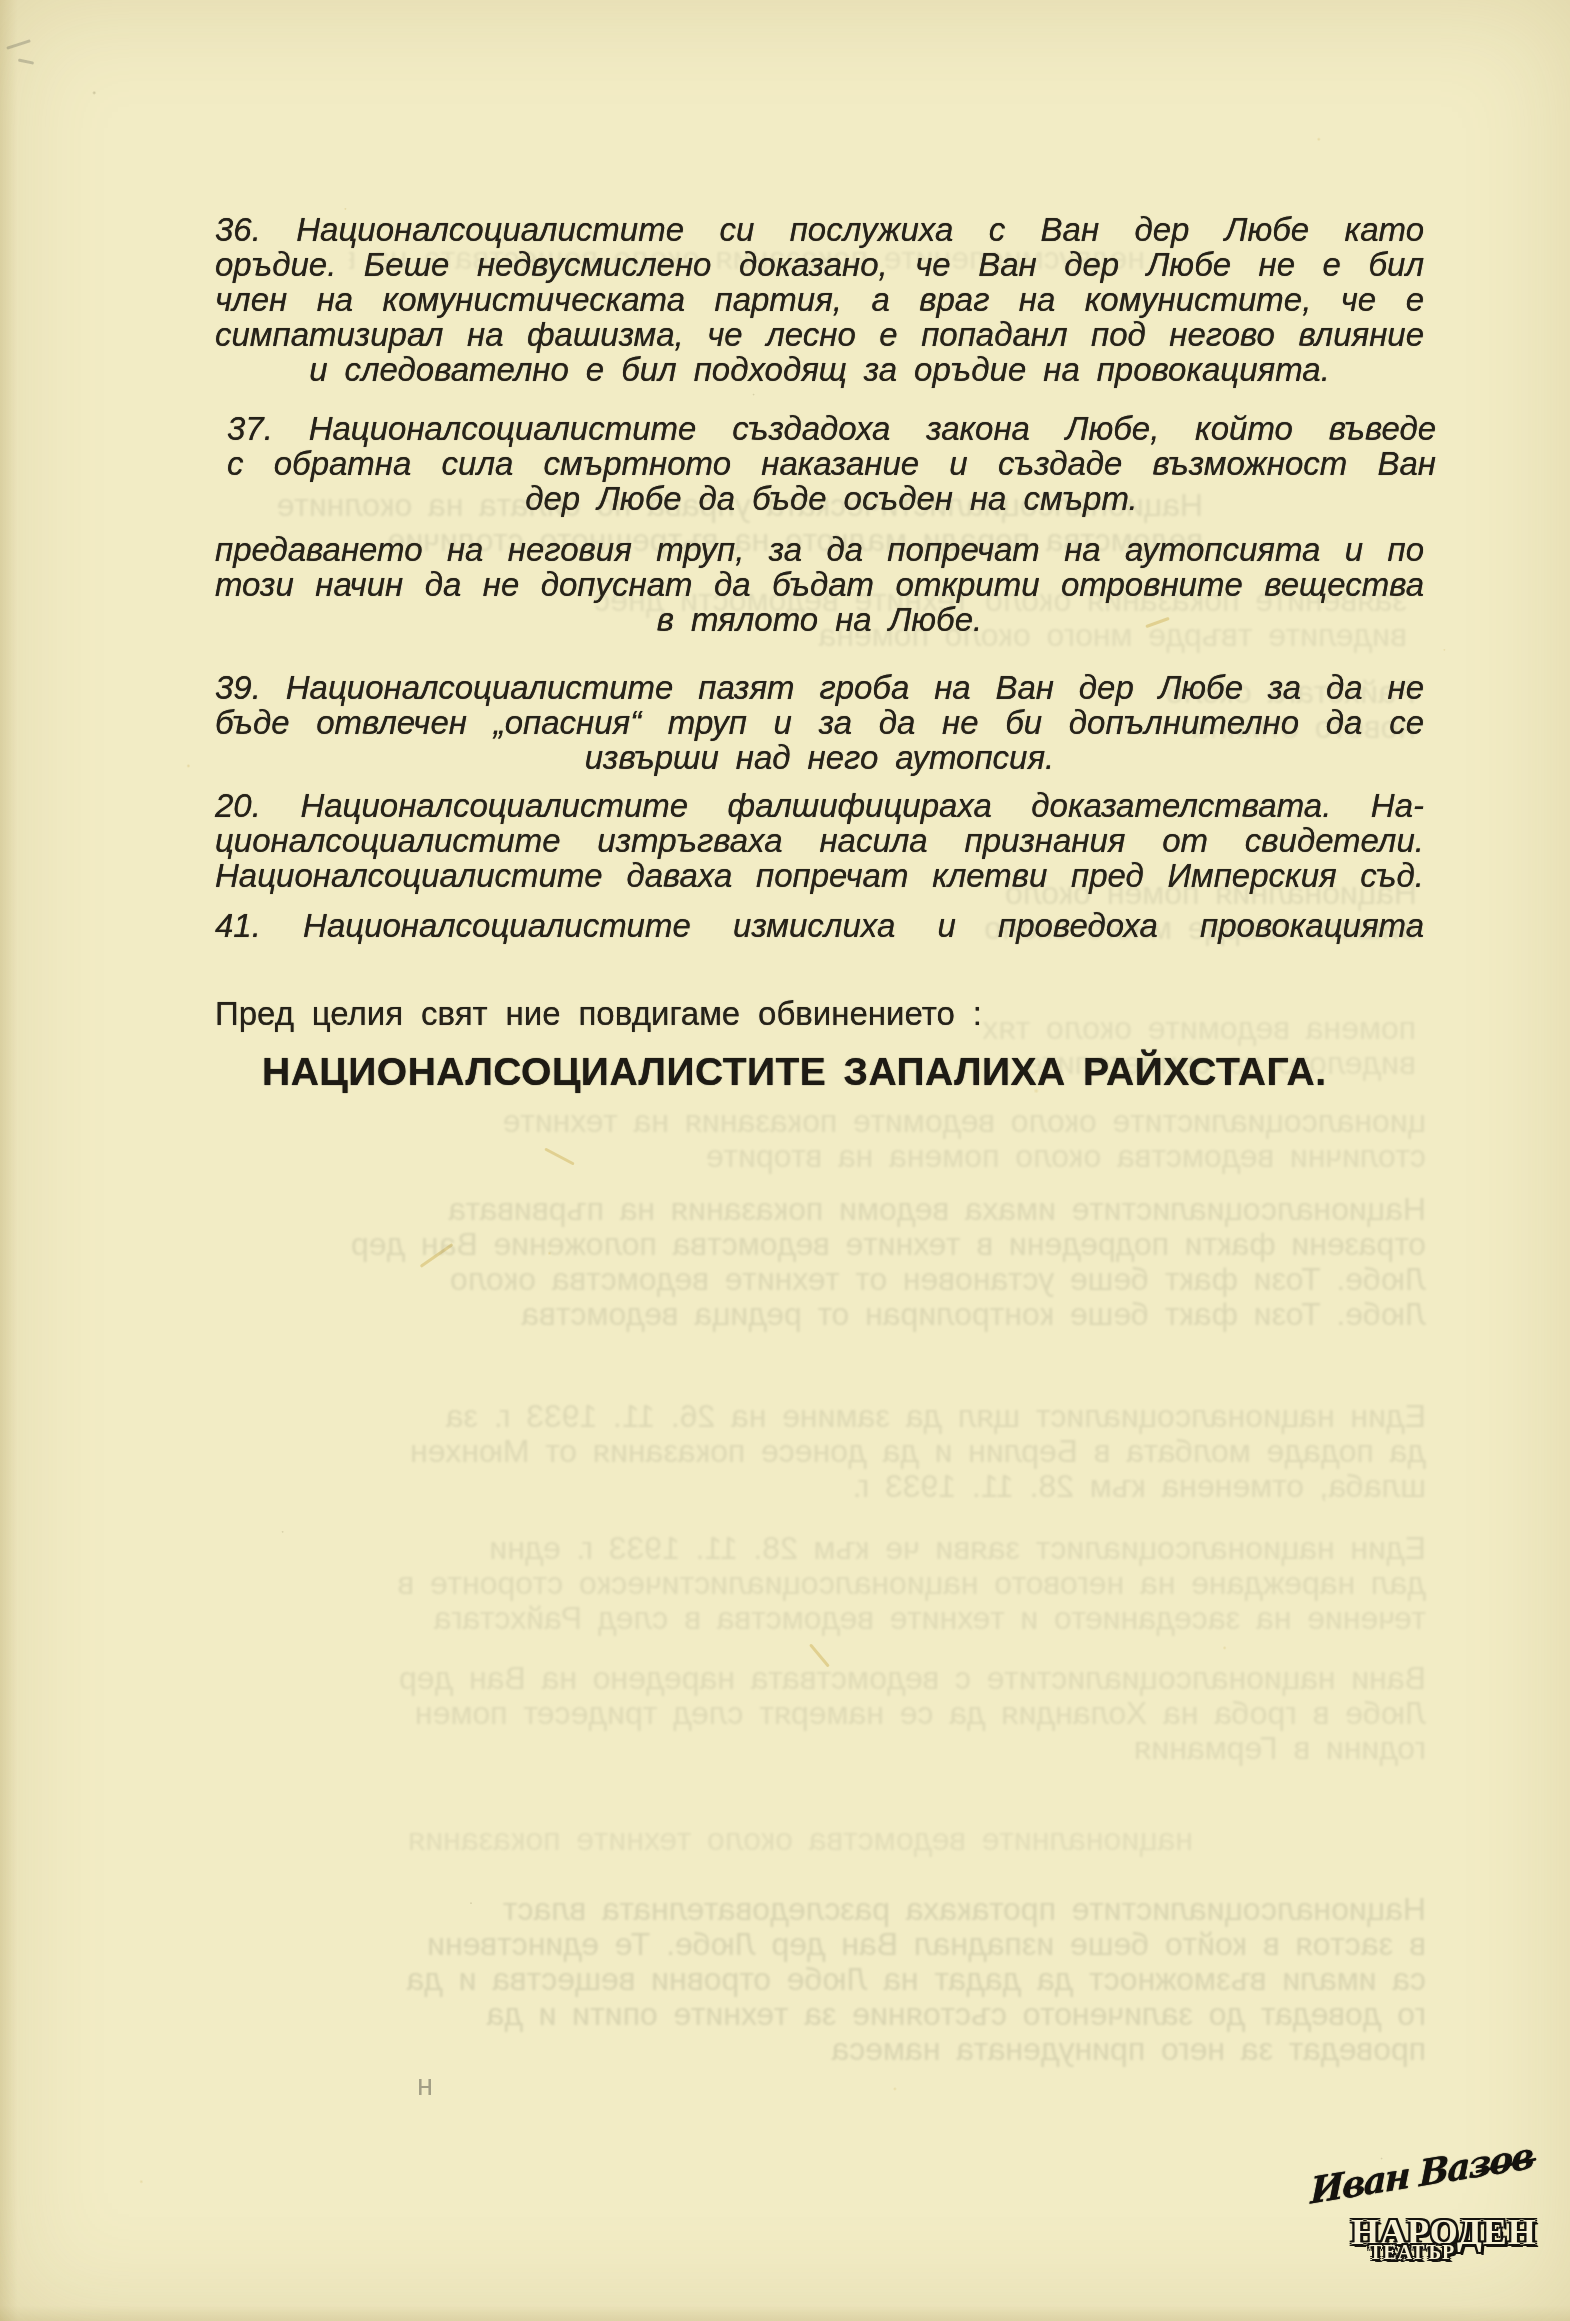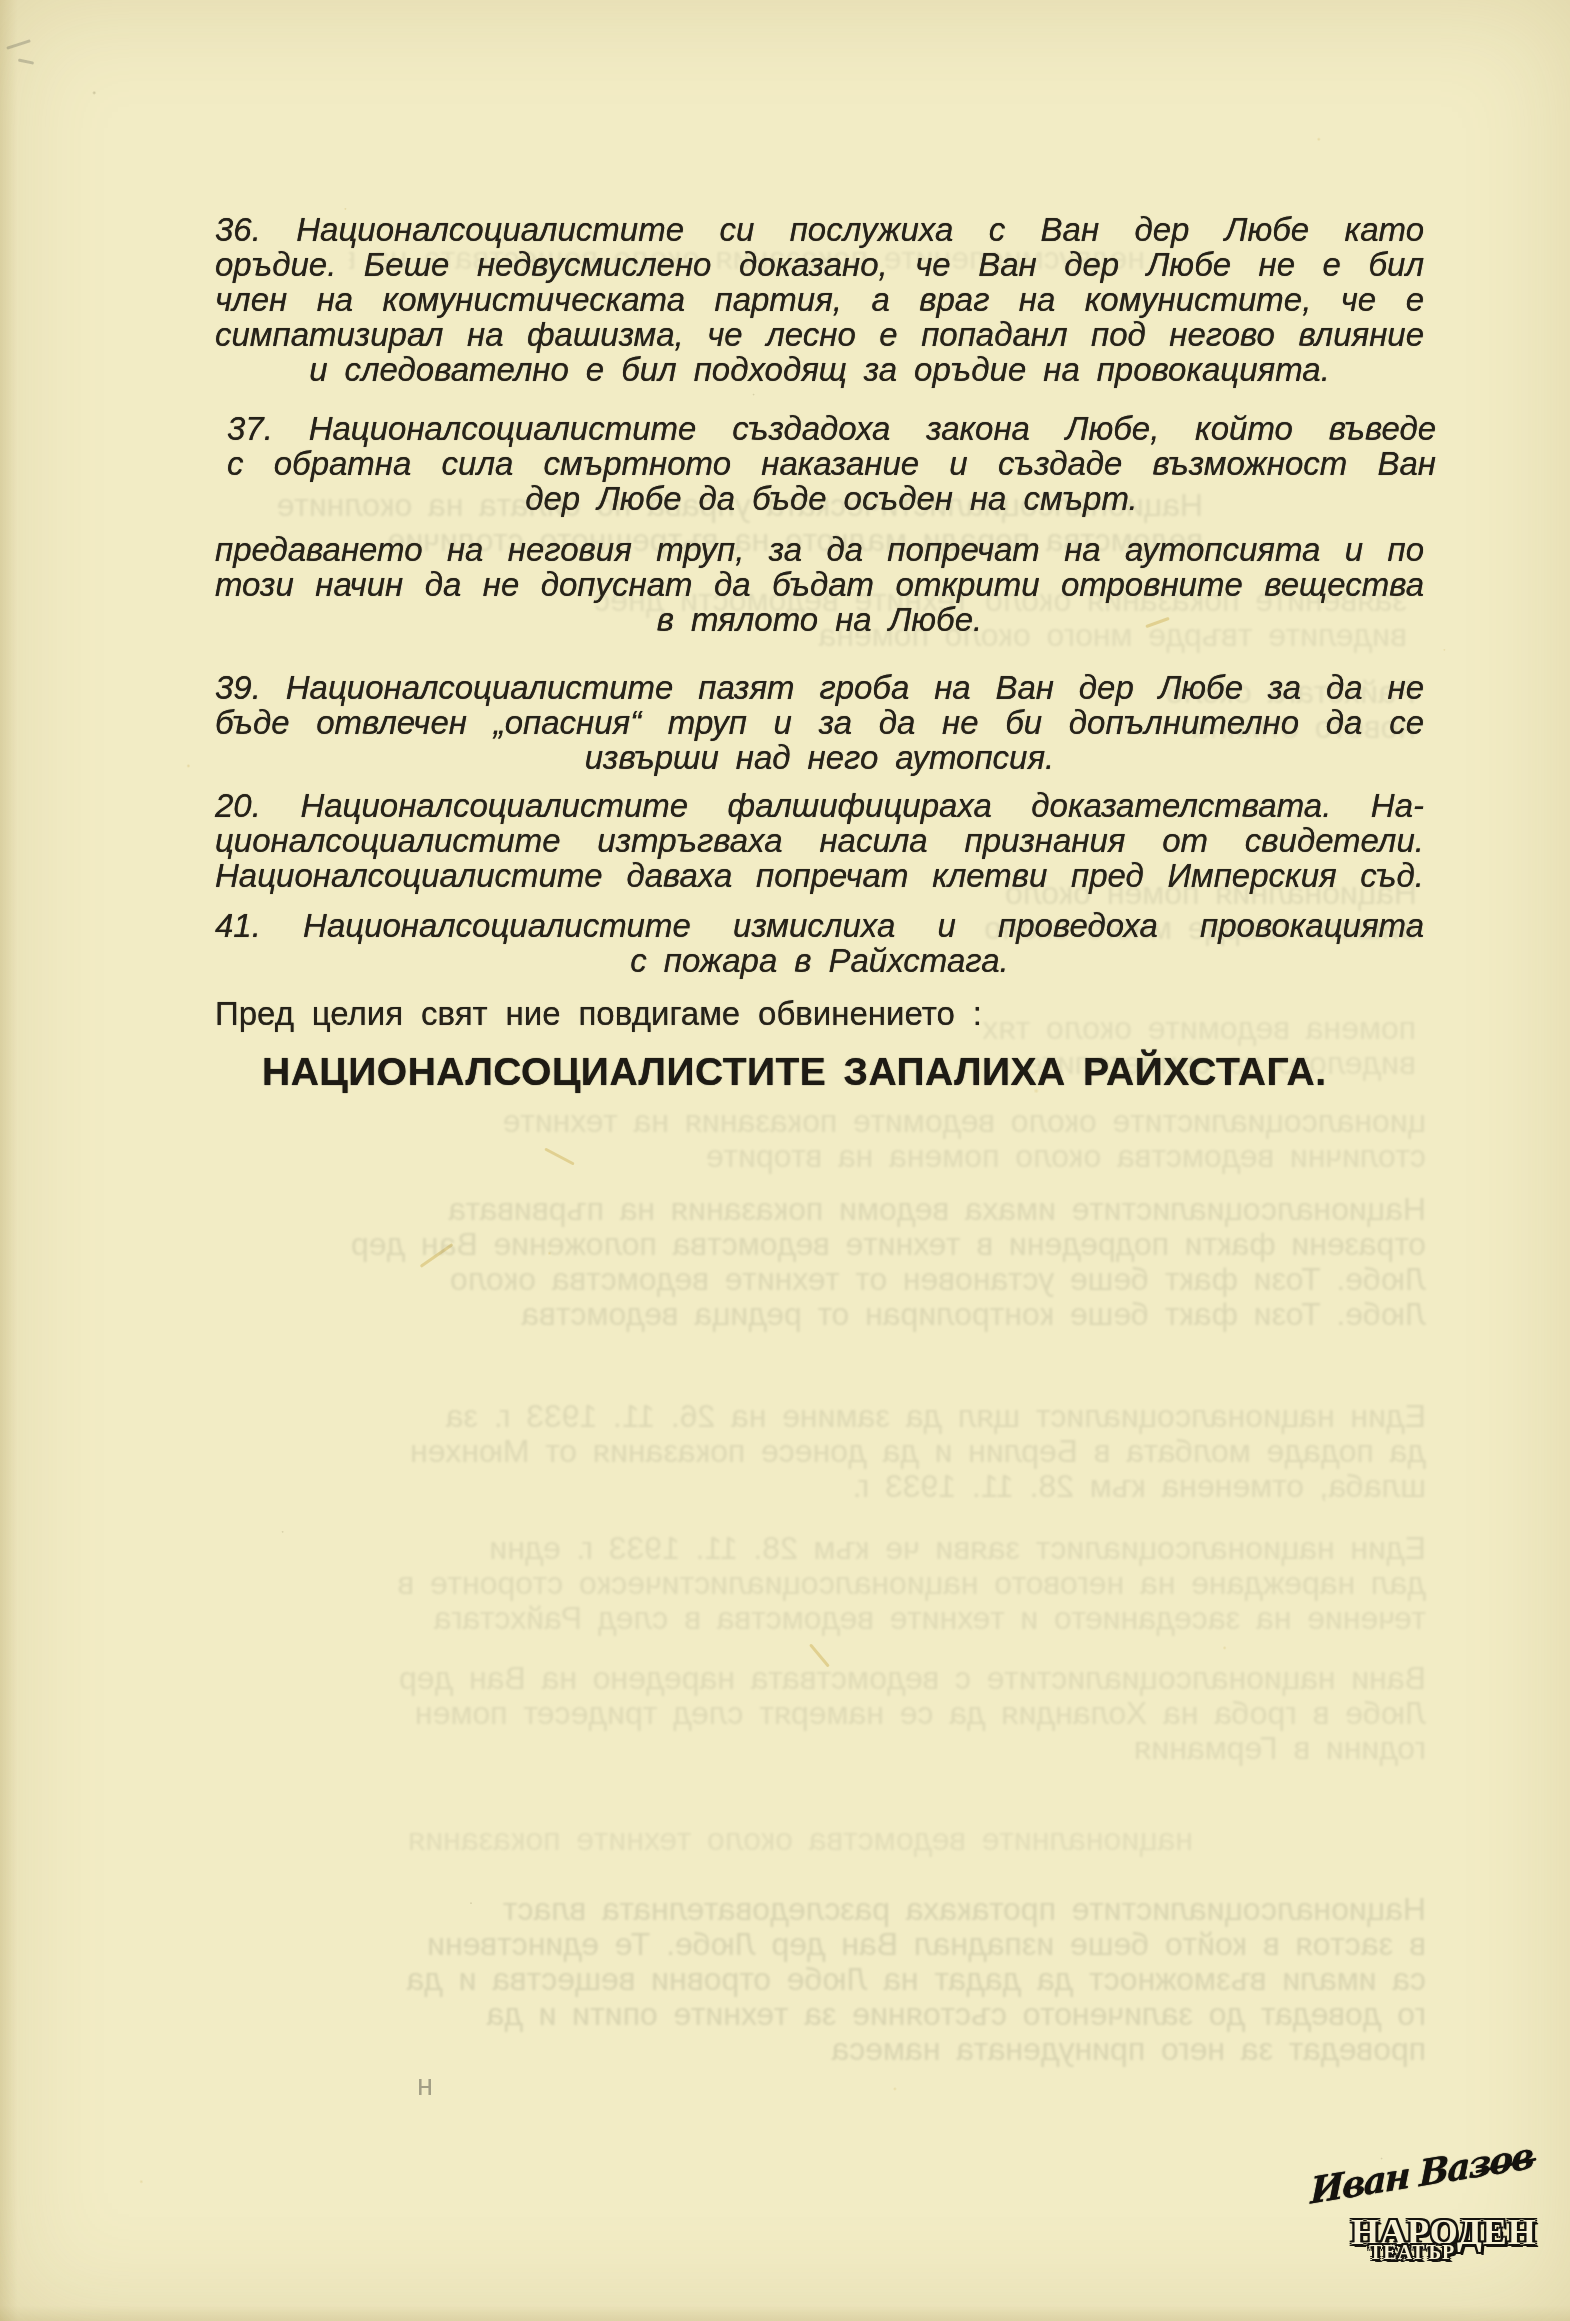--- a/index.html
+++ b/index.html
@@ -183,21 +183,20 @@
         <div class="line j">бъде отвлечен „опасния“ труп и за да не би допълнително да се</div>
         <div class="line l">извърши над него аутопсия.</div>
       </div>
       <div class="para" style="top: 788px;">
         <div class="line j">20. Националсоциалистите фалшифицираха доказателствата. На-</div>
         <div class="line j">ционалсоциалистите изтръгваха насила признания от свидетели.</div>
         <div class="line j">Националсоциалистите даваха попречат клетви пред Имперския съд.</div>
       </div>
       <div class="para" style="top: 908px;">
         <div class="line j">41. Националсоциалистите измислиха и проведоха провокацията</div>
-        <div class="line l">с пожара в Райхстага.</div>
       </div>
     </div>
 
   <div class="appeal">Пред целия свят ние повдигаме обвинението :</div>
 
   <div class="headline">НАЦИОНАЛСОЦИАЛИСТИТЕ ЗАПАЛИХА РАЙХСТАГА.</div>
 
   <div class="stray">н</div>
 
   <div class="stamp">

